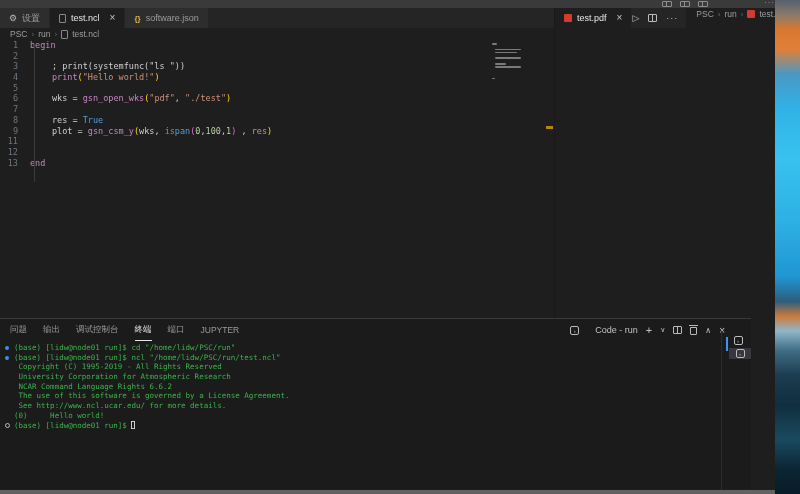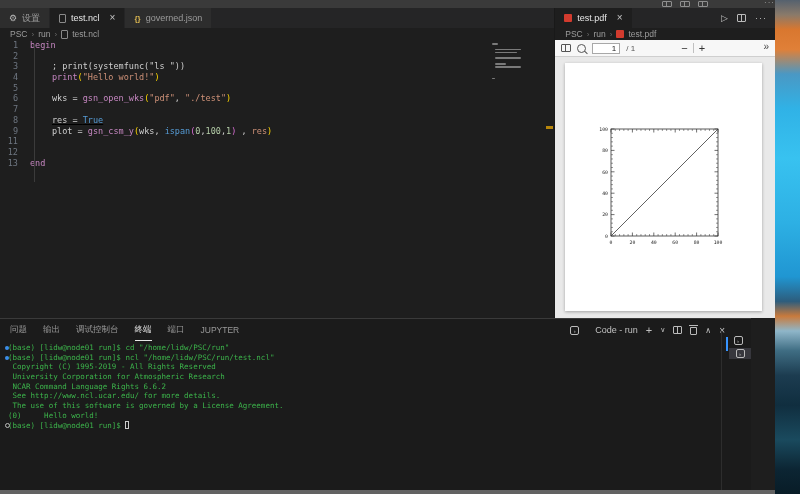--- a/index.html
+++ b/index.html
@@ -36,21 +36,21 @@
   .lt{white-space:pre}
   .code-row.current{background:linear-gradient(to right,transparent 28px,#303031 28px,#303031 548px,transparent 548px)}
   .tok-kw{color:#c586c0}.tok-fn{color:#c586c0}.tok-const{color:#569cd6}.tok-str{color:#ce9178}
   .tok-num{color:#b5cea8}.tok-br1{color:#ffd700}.tok-br2{color:#da70d6}.tok-plain{color:#cfcfcf}
   .indent-guide{position:absolute;left:34px;top:4px;width:1px;height:138px;background:#3b3b3b}
   .minimap{position:absolute;right:34px;top:3px;width:28px}
   .mm-bar{height:1.5px;margin-bottom:1.4px;background:#7a7a7a;border-radius:1px}
   .overview-mark{position:absolute;right:1px;top:86px;width:7px;height:3px;background:#b8860b}
 
   
-  .pdf-group{width:220px;position:relative;border-left:1px solid #191919;display:flex;flex-direction:column;background:#1e1e1e}
+  .pdf-group{width:220px;position:relative;border-left:1px solid #191919;display:flex;flex-direction:row;background:#1e1e1e}
   .pdf-actions{margin-left:auto;display:flex;align-items:center;gap:9px;padding-right:8px;color:#c0c0c0}
   .ic-play{font-size:9px}
   .ic-split{width:9px;height:8px;border:1px solid #bbb;border-radius:1px;box-sizing:border-box;position:relative}
   .ic-split::after{content:"";position:absolute;left:3px;top:0;bottom:0;width:1px;background:#bbb}
   .ic-more{font-size:9px;letter-spacing:1px}
   .pdf-toolbar{height:16px;background:#f7f7f7;border-bottom:1px solid #cfcfcf;position:relative;display:flex;align-items:center;padding:0 6px;gap:6px;color:#444}
   .icon-sidebar{width:10px;height:8px;border:1px solid #555;border-radius:1px;box-sizing:border-box;position:relative}
   .icon-sidebar::after{content:"";position:absolute;left:3px;top:0;bottom:0;width:1px;background:#555}
   .icon-search{width:7px;height:7px;border:1px solid #555;border-radius:50%;position:relative}
   .icon-search::after{content:"";position:absolute;width:4px;height:1px;background:#555;right:-3px;bottom:-1px;transform:rotate(45deg)}
@@ -71,21 +71,21 @@
   .panel-actions{position:absolute;right:26px;top:0;height:22px;display:flex;align-items:center;gap:8px;color:#c0c0c0;font-size:9px}
   .term-badge{display:flex;align-items:center;gap:16px}
   .ic-termbox{width:9px;height:9px;border:1px solid #bbb;border-radius:2px;font-size:6px;line-height:8px;text-align:center;color:#bbb;box-sizing:border-box}
   .ic-plus{font-size:11px}
   .ic-chev{font-size:7px}
   .ic-trash{width:7px;height:8px;border:1px solid #bbb;border-radius:0 0 1px 1px;box-sizing:border-box;position:relative;margin-top:2px}
   .ic-trash::before{content:"";position:absolute;left:-2px;top:-3px;width:9px;height:1px;background:#bbb}
   .ic-up{font-size:8px}
   .ic-close{font-size:10px}
   .term-content{position:absolute;left:0;top:24px;width:740px;bottom:2px;font-family:"DejaVu Sans Mono",monospace;font-size:7.5px}
-  .term-row{position:relative;padding-left:8px;white-space:pre;height:9.7px;line-height:9.7px}
+  .term-row{position:relative;padding-left:14px;white-space:pre;height:9.7px;line-height:9.7px}
   .term-text{color:#3cb44b}
   .deco-dot{position:absolute;left:5px;top:3px;width:4px;height:4px;border-radius:50%;background:#3b8eea}
   .deco-circle{position:absolute;left:5px;top:2.5px;width:5px;height:5px;border-radius:50%;border:1px solid #bbbbbb;box-sizing:border-box}
   .cursor-box{display:inline-block;width:4px;height:8px;border:1px solid #cccccc;box-sizing:border-box;vertical-align:-1px}
   .term-sidebar{position:absolute;right:0;top:12px;bottom:0;width:29px;border-left:1px solid #2d2d2d}
   .ts-active-bar{position:absolute;left:4px;top:6px;width:2px;height:14px;background:#3794ff}
   .term-item{position:absolute;left:9px;width:14px;height:11px;display:flex;align-items:center;justify-content:center}
   .term-item.i1{top:4px}
   .term-item.i2{top:17px;left:7px;right:0;width:auto;background:#37373d}
 
@@ -118,21 +118,21 @@
           <span class="gear-ic">⚙</span>
           <span>设置</span>
         </div>
         <div class="tab active">
           <span class="file-ic"></span>
           <span>test.ncl</span>
           <span class="close-x">×</span>
         </div>
         <div class="tab">
           <span class="braces-ic">{}</span>
-          <span>governed.json</span>
+          <span>software.json</span>
         </div>
       </div>
 
       <div class="breadcrumb">
         <span>PSC</span>
         <span class="bc-sep">›</span>
         <span>run</span>
         <span class="bc-sep">›</span>
         <span class="file-ic"></span>
         <span>test.ncl</span>
@@ -141,21 +141,21 @@
       <div class="code-area">
         <div class="indent-guide"></div>
         <div id="code-lines">
             <div class="code-row"><span class="ln">1</span><span class="lt"><span class="tok-kw">begin</span></span></div>
             <div class="code-row"><span class="ln">2</span><span class="lt"></span></div>
             <div class="code-row"><span class="ln">3</span><span class="lt" style="padding-left: 22px;"><span class="tok-plain">; print(systemfunc("ls "))</span></span></div>
             <div class="code-row"><span class="ln">4</span><span class="lt" style="padding-left: 22px;"><span class="tok-fn">print</span><span class="tok-br1">(</span><span class="tok-str">"Hello world!"</span><span class="tok-br1">)</span></span></div>
             <div class="code-row"><span class="ln">5</span><span class="lt"></span></div>
             <div class="code-row"><span class="ln">6</span><span class="lt" style="padding-left: 22px;"><span class="tok-plain">wks = </span><span class="tok-fn">gsn_open_wks</span><span class="tok-br1">(</span><span class="tok-str">"pdf"</span><span class="tok-plain">, </span><span class="tok-str">"./test"</span><span class="tok-br1">)</span></span></div>
             <div class="code-row"><span class="ln">7</span><span class="lt"></span></div>
-            <div class="code-row"><span class="ln">8</span><span class="lt" style="padding-left: 22px; text-decoration: underline;"><span class="tok-plain">res = </span><span class="tok-const">True</span></span></div>
+            <div class="code-row"><span class="ln">8</span><span class="lt" style="padding-left: 22px;"><span class="tok-plain">res = </span><span class="tok-const">True</span></span></div>
             <div class="code-row"><span class="ln">9</span><span class="lt" style="padding-left: 22px;"><span class="tok-plain">plot = </span><span class="tok-fn">gsn_csm_y</span><span class="tok-br1">(</span><span class="tok-plain">wks</span><span class="tok-plain">, </span><span class="tok-const">ispan</span><span class="tok-br2">(</span><span class="tok-num">0</span><span class="tok-plain">,</span><span class="tok-num">100</span><span class="tok-plain">,</span><span class="tok-num">1</span><span class="tok-br2">)</span><span class="tok-plain"> , </span><span class="tok-str">res</span><span class="tok-br1">)</span></span></div>
             <div class="code-row"><span class="ln">11</span><span class="lt"></span></div>
             <div class="code-row"><span class="ln">12</span><span class="lt"></span></div>
             <div class="code-row"><span class="ln">13</span><span class="lt"><span class="tok-kw">end</span></span></div>
           </div>
         <div class="minimap" id="minimap">
             <div class="mm-bar" style="width: 5.25px;"></div>
             <div class="mm-bar" style="width: 0px; background: transparent;"></div>
             <div class="mm-bar" style="width: 26px; margin-left: 3px;"></div>
             <div class="mm-bar" style="width: 22.05px; margin-left: 3px;"></div>
@@ -357,22 +357,22 @@
       <span class="ic-trash"></span>
       <span class="ic-up">∧</span>
       <span class="ic-close">×</span>
     </div>
     <div class="term-content" id="term-lines">
         <div class="term-row"><span class="deco-dot"></span><span class="term-text">(base) [lidw@node01 run]$ cd "/home/lidw/PSC/run"</span></div>
         <div class="term-row"><span class="deco-dot"></span><span class="term-text">(base) [lidw@node01 run]$ ncl "/home/lidw/PSC/run/test.ncl"</span></div>
         <div class="term-row"><span class="term-text"> Copyright (C) 1995-2019 - All Rights Reserved</span></div>
         <div class="term-row"><span class="term-text"> University Corporation for Atmospheric Research</span></div>
         <div class="term-row"><span class="term-text"> NCAR Command Language Rights 6.6.2</span></div>
+        <div class="term-row"><span class="term-text"> The use of this software is governed by a License Agreement.</span></div>
         <div class="term-row"><span class="term-text"> See http://www.ncl.ucar.edu/ for more details.</span></div>
-        <div class="term-row"><span class="term-text"> The use of this software is governed by a License Agreement.</span></div>
         <div class="term-row"><span class="term-text">(0)     Hello world!</span></div>
         <div class="term-row"><span class="deco-circle"></span><span class="term-text">(base) [lidw@node01 run]$ </span><span class="cursor-box"></span></div>
       </div>
     <div class="term-sidebar">
       <div class="ts-active-bar"></div>
       <div class="term-item i1">
         <span class="ic-termbox">›</span>
       </div>
       <div class="term-item i2">
         <span class="ic-termbox">›</span>

